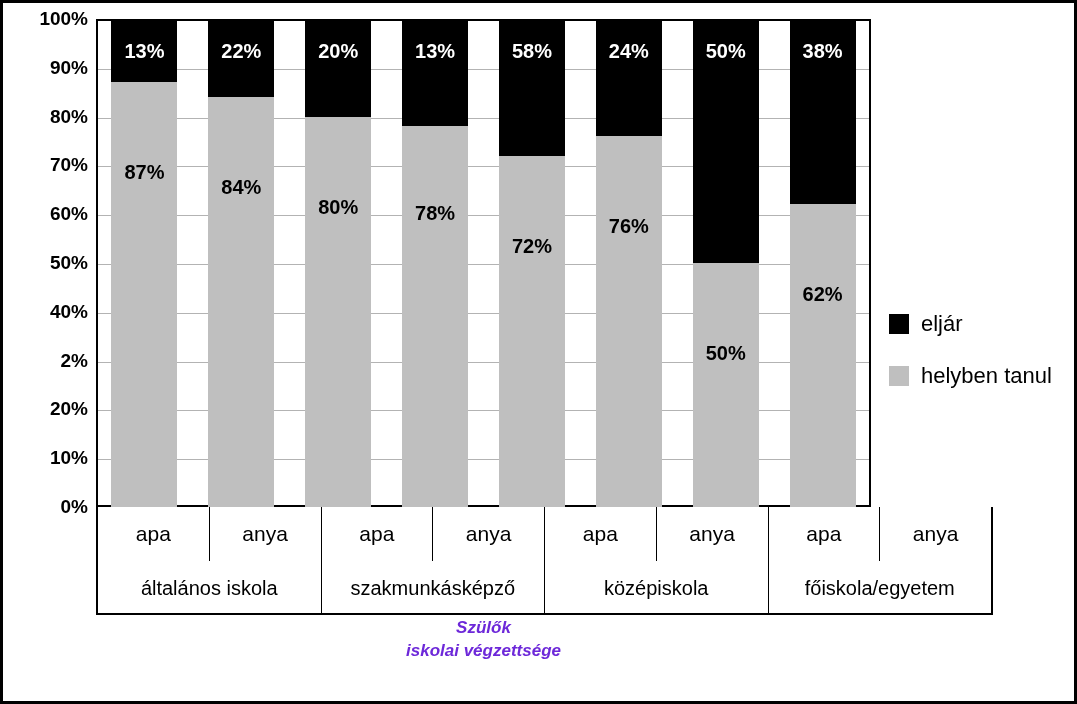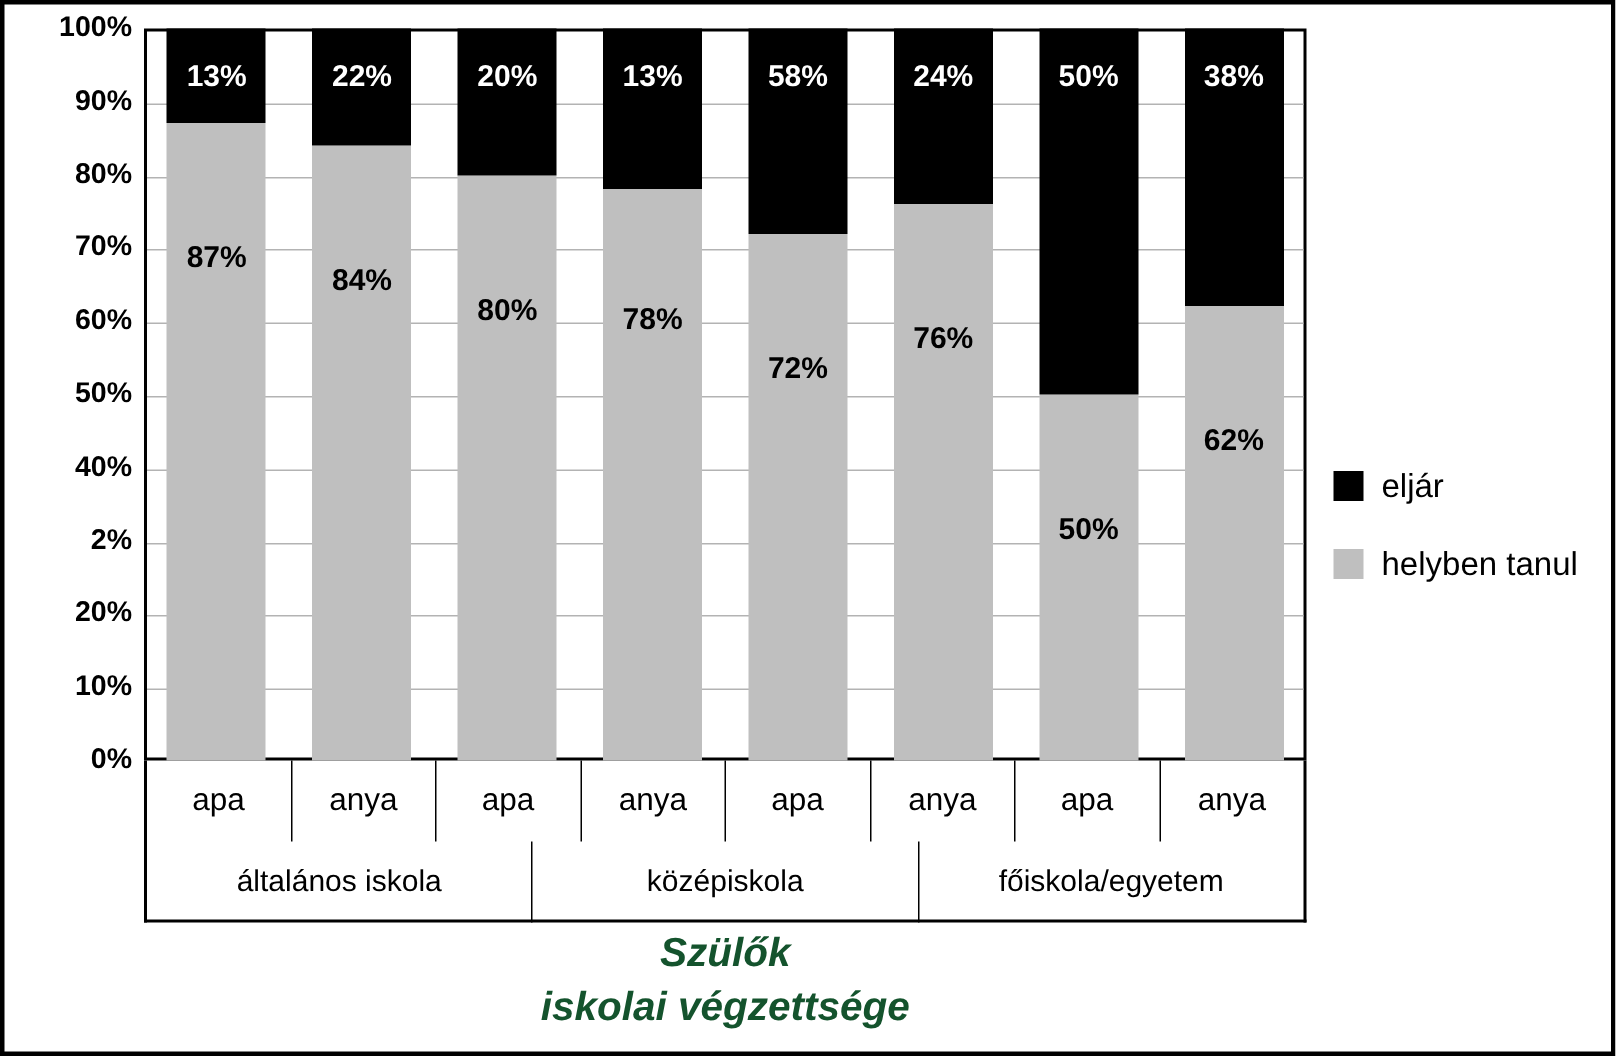--- a/index.html
+++ b/index.html
@@ -102,21 +102,21 @@
     line-height: 1;
   }
   .seg-label.on-dark { color: #ffffff; }
   .seg-label.on-light { color: #000000; }
 
   
   #cat-axis {
     position: absolute;
     left: 93px;
     top: 504px;
-    width: 775px;
+    width: 897px;
     height: 108px;
     border: 2px solid #000000;
     border-top: none;
     box-sizing: border-box;
   }
   #cat-row-1 {
     position: absolute;
     left: 0;
     top: 0;
     right: 0;
@@ -149,22 +149,22 @@
 
   
   #axis-title {
     position: absolute;
     left: 93px;
     top: 614px;
     width: 775px;
     text-align: center;
     font-style: italic;
     font-weight: bold;
-    font-size: 27px;
-    color: #14532d;
+    font-size: 17px;
+    color: #6d28d9;
     line-height: 1.35;
   }
 
   
   #legend {
     position: absolute;
     left: 886px;
     top: 308px;
     width: 180px;
   }
@@ -286,20 +286,21 @@
         <div class="cat-cell">anya</div>
         <div class="cat-cell">apa</div>
         <div class="cat-cell">anya</div>
         <div class="cat-cell">apa</div>
         <div class="cat-cell">anya</div>
         <div class="cat-cell">apa</div>
         <div class="cat-cell">anya</div>
       </div>
     <div id="cat-row-2">
         <div class="cat-cell group">általános iskola</div>
+        <div class="cat-cell group">szakmunkásképző</div>
         <div class="cat-cell group">középiskola</div>
         <div class="cat-cell group">főiskola/egyetem</div>
       </div>
   </div>
 
   <div id="axis-title">
     <div>Szülők</div>
     <div>iskolai végzettsége</div>
   </div>
 

